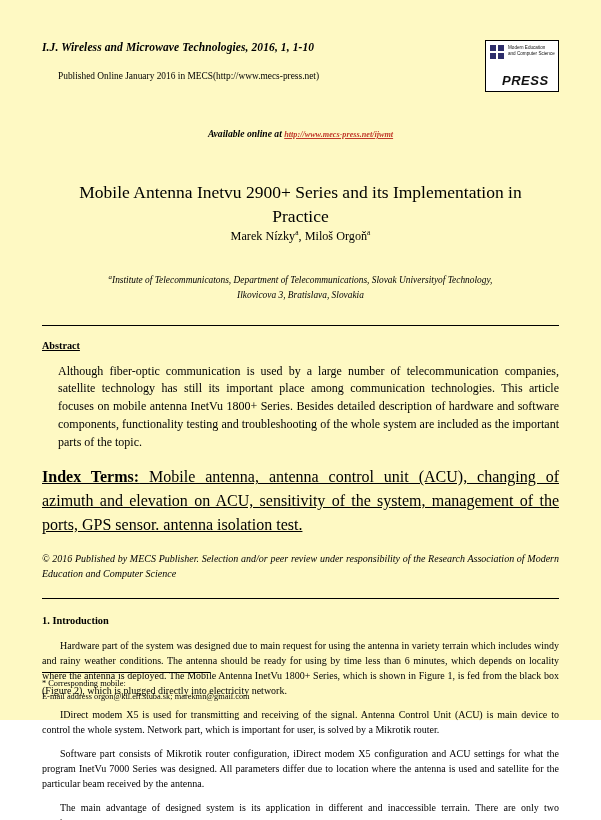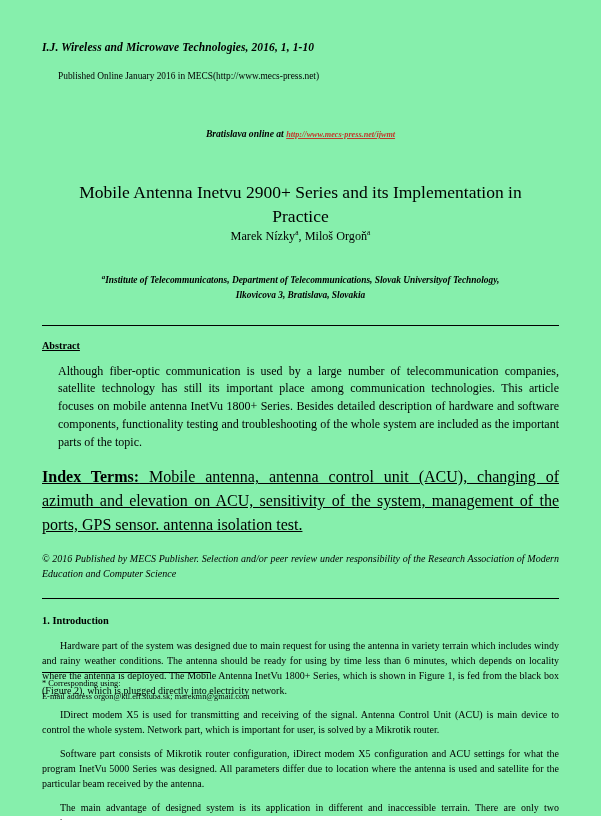--- a/index.html
+++ b/index.html
@@ -12,22 +12,22 @@
     height: 820px;
     font-family: "Liberation Serif", serif;
     color: #000000;
     position: relative;
     overflow: hidden;
   }
   .page {
     position: absolute;
     left: 0; top: 0;
     width: 601px;
-    height: 816px;
-    background: #86efac;
+    height: 720px;
+    background: #fef9c3;
   }
   .content {
     position: absolute;
     left: 42px;
     top: 40px;
     width: 517px;
   }
 
   
   .header-row {
@@ -129,21 +129,20 @@
     font-family: Liberation Serif, serif;
   }
   .authors sup { font-size: 7.5px; }
 
   .affiliation {
     text-align: center;
     font-style: italic;
     font-size: 9.4px;
     line-height: 1.55;
     margin: 28px 42px 0 42px;
-    font-weight: bold;
   }
   .affiliation sup { font-size: 7px; }
 
   .rule {
     border: 0;
     border-top: 0.9px solid #000;
     margin: 22px 0 0 0;
   }
 
   
@@ -217,24 +216,35 @@
 <body>
 
 <div class="page">
   <div class="content">
 
     <div class="header-row">
       <div class="header-left">
         <div class="journal-title">I.J. Wireless and Microwave Technologies, 2016, 1, 1-10</div>
         <div class="pub-line">Published Online January 2016 in MECS(http://www.mecs-press.net)</div>
       </div>
+      <div class="logo">
+        <div class="mark">
+          <span class="m1"></span>
+            <span class="m2"></span>
+            <span class="m3"></span>
+            <span class="m4"></span>
+        </div>
+        <div class="logo-text">Modern Education</div>
+        <div class="logo-text" style="top:10px;">and Computer Science</div>
+        <div class="logo-press">PRESS</div>
+      </div>
     </div>
 
     <div class="available">
-      <span>Bratislava online at</span>
+      <span>Available online at</span>
       <span class="url">http://www.mecs-press.net/ijwmt</span>
     </div>
 
     <div class="paper-title">Mobile Antenna Inetvu 2900+ Series and its Implementation in Practice</div>
 
     <div class="authors">
       <span>Marek Nízky<sup>a</sup>, Miloš Orgoň<sup>a</sup></span>
     </div>
 
     <div class="affiliation">
@@ -253,22 +263,22 @@
     </div>
 
     <div class="copyright">© 2016 Published by MECS Publisher. Selection and/or peer review under responsibility of  the Research Association of Modern Education and Computer Science</div>
 
     <hr class="rule2">
 
     <div class="heading1">1. Introduction</div>
 
     <div class="para first">Hardware part of the system was designed due to main request for using the antenna in variety terrain which includes windy and rainy weather conditions. The antenna should be ready for using by time less than 6 minutes, which depends on locality where the antenna is deployed. The Mobile Antenna InetVu 1800+ Series, which is shown in Figure 1, is fed from the black box (Figure 2), which is plugged directly into electricity network.</div>
     <div class="para">IDirect modem X5 is used for transmitting and receiving of the signal. Antenna Control Unit (ACU) is main device to control the whole system. Network part, which is important for user, is solved by a Mikrotik router.</div>
-    <div class="para">Software part consists of Mikrotik router configuration, iDirect modem X5 configuration and ACU settings for what the program InetVu 5000 Series was designed. All parameters differ due to location where the antenna is used and satellite for the particular beam received by the antenna.</div>
+    <div class="para">Software part consists of Mikrotik router configuration, iDirect modem X5 configuration and ACU settings for what the program InetVu 7000 Series was designed. All parameters differ due to location where the antenna is used and satellite for the particular beam received by the antenna.</div>
     <div class="para">The main advantage of designed system is its application in different and inaccessible terrain. There are only two requirements:</div>
   </div>
 
   <div class="footnote-wrap">
     <hr class="footnote-rule">
-    <div class="footnote">* Corresponding using:</div>
+    <div class="footnote">* Corresponding mobile:</div>
     <div class="footnote">E-mail address orgon@ktl.elf.stuba.sk; marekmn@gmail.com</div>
   </div>
 </div>
 
 </body></html>

